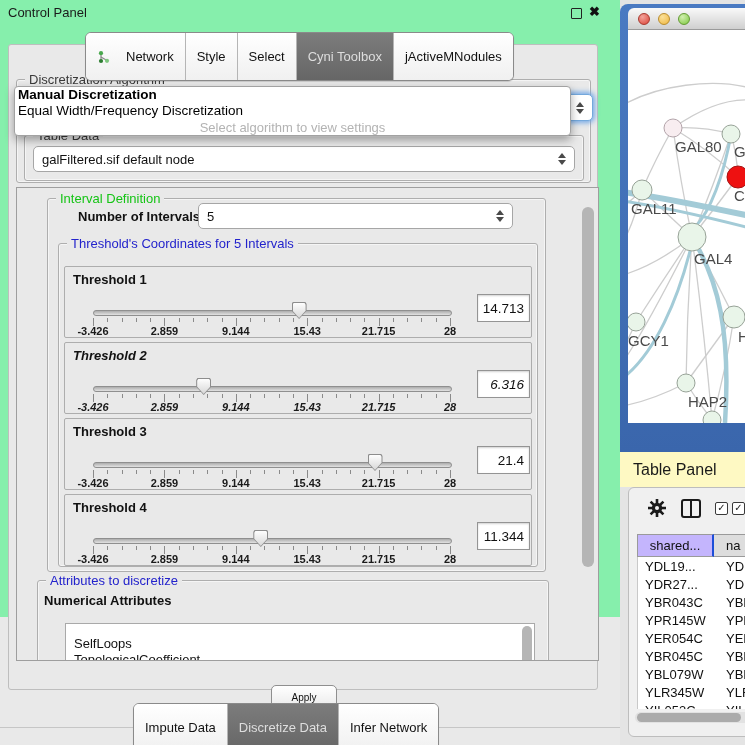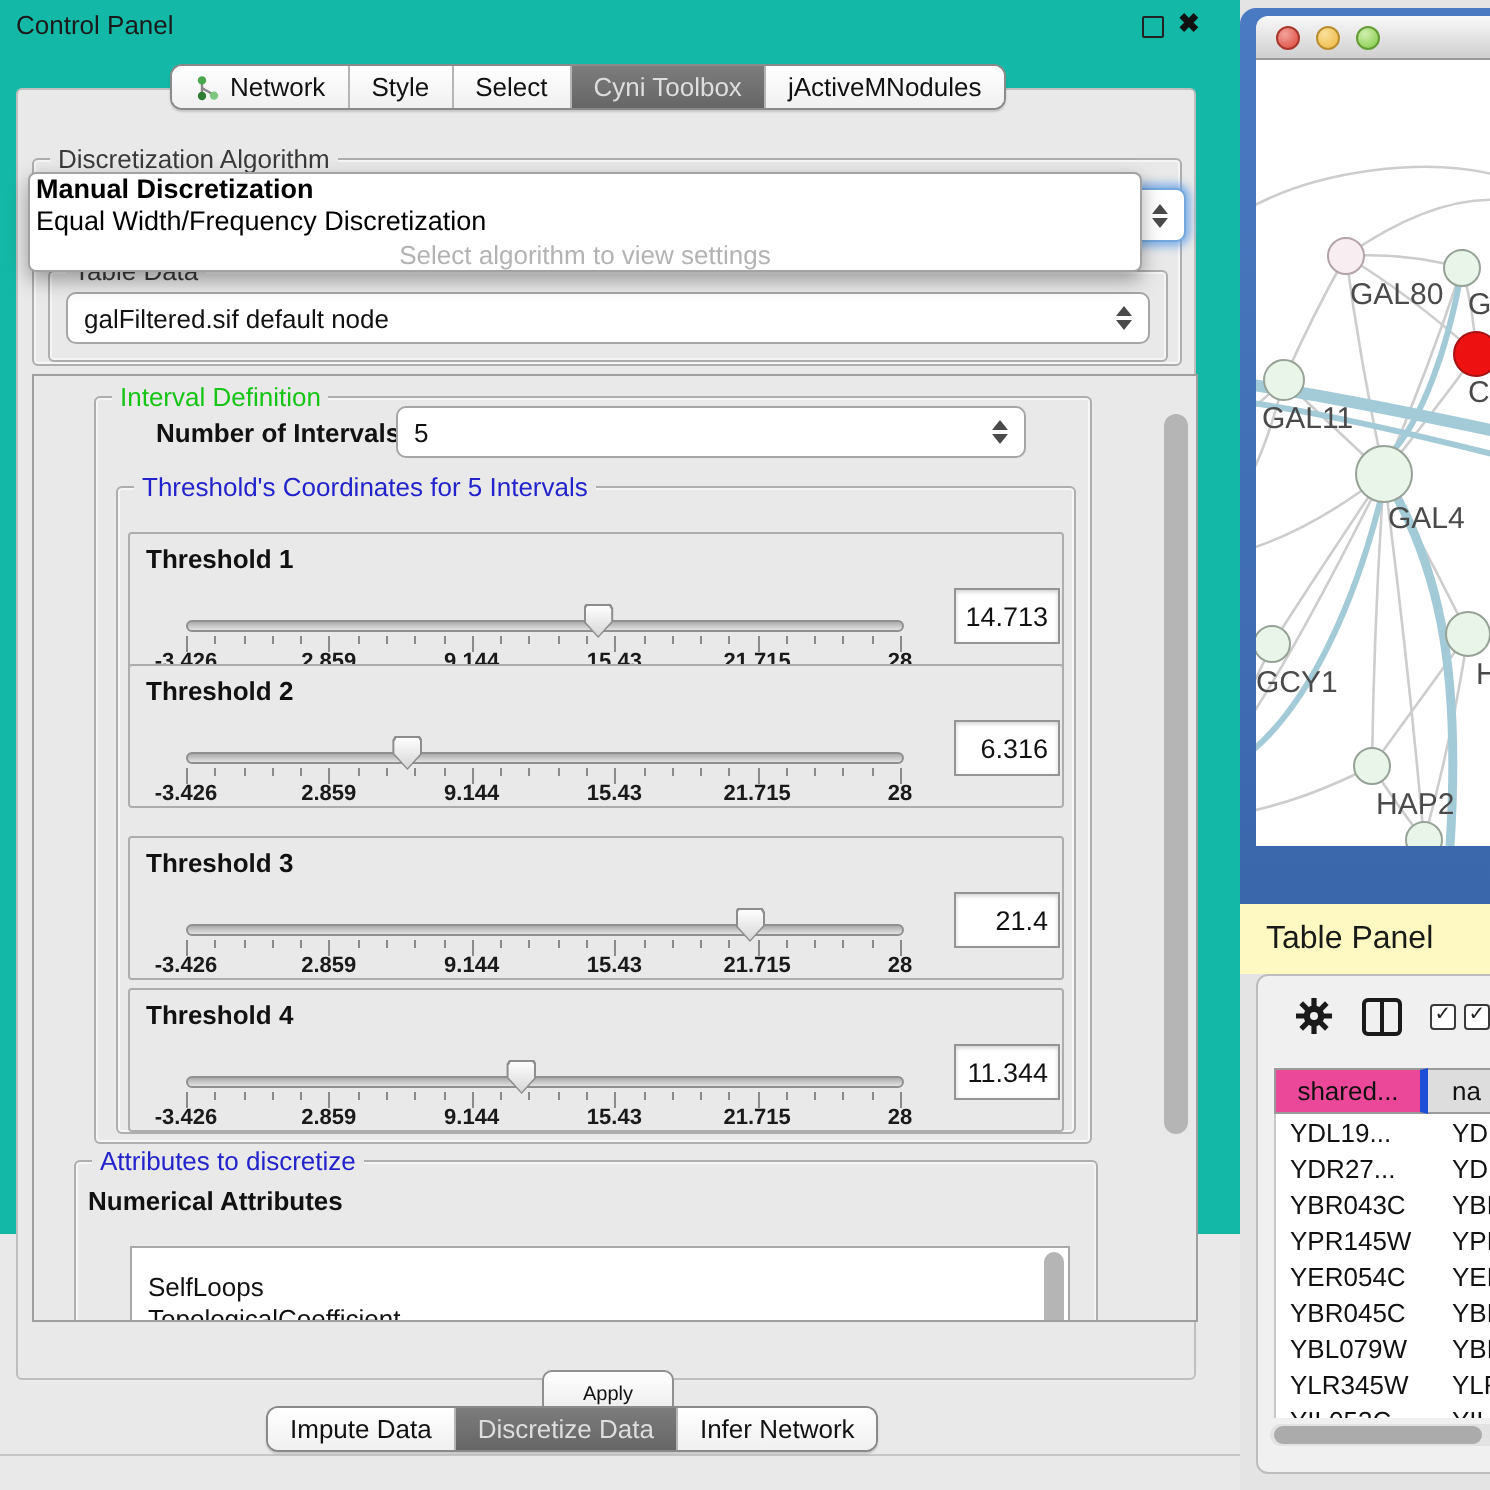--- a/index.html
+++ b/index.html
@@ -1,27 +1,27 @@
 <!DOCTYPE html>
 <html><head>
 <meta charset="utf-8">
 <style>
   html,body{margin:0;padding:0}
   body{width:745px;height:745px;overflow:hidden;background:#E9E9E9;
        font-family:"Liberation Sans",sans-serif;font-size:13px;color:#111;position:relative}
   
-  #control-panel{position:absolute;left:0;top:0;width:620px;height:617px;background:#14b8a6}
+  #control-panel{position:absolute;left:0;top:0;width:620px;height:617px;background:#86efac}
   #cp-titlebar{position:absolute;left:0;top:0;width:620px;height:24px;display:flex;align-items:center;padding-left:8px;box-sizing:border-box}
   #cp-title{font-size:13px;color:#1a1a1a}
   #float-icon{position:absolute;left:571px;top:8px;width:9px;height:9px;border:1.6px solid #222;border-radius:1px}
   #close-icon{position:absolute;left:589px;top:4px;font-size:13px;font-weight:bold;color:#111}
   #content{position:absolute;left:8px;top:44px;width:590px;height:646px;background:#E9E9E9;border:1px solid #BEBEBE;border-radius:3px;box-sizing:border-box}
   
   .segbar{display:inline-flex;border:1px solid #8A8A8A;border-radius:6px;overflow:hidden;background:#fff;box-shadow:0 1px 1px rgba(0,0,0,.15)}
-  .seg{padding:3px 11px;font-size:13px;color:#111;background:linear-gradient(#FFFFFF,#F0F0F0);border-left:1px solid #B5B5B5;display:flex;align-items:center;gap:5px;white-space:nowrap;cursor:default}
+  .seg{padding:16px 11px;font-size:13px;color:#111;background:linear-gradient(#FFFFFF,#F0F0F0);border-left:1px solid #B5B5B5;display:flex;align-items:center;gap:16px;white-space:nowrap;cursor:default}
   .seg:first-child{border-left:none}
   .seg.active{background:linear-gradient(#7C7C7C,#666666);color:#DEDEDE}
   #top-tabs{position:absolute;left:85px;top:32px;z-index:20}
   #bottom-tabs{position:absolute;left:133px;top:703px;z-index:20}
   
   .group{position:absolute;border:1px solid #AEAEAE;border-radius:3px;box-shadow:inset 0 0 0 1px rgba(255,255,255,.55)}
   .gtitle{position:absolute;top:-8px;left:8px;background:#E9E9E9;padding:0 4px;font-size:13px;line-height:15px;white-space:nowrap}
   .gtitle.green{color:#15C415}
   .gtitle.blue{color:#2323CC}
   .gtitle.dark{color:#3a3a3a}
@@ -68,21 +68,21 @@
   #net-canvas{position:absolute;left:8px;top:26px;width:117px;height:393px;background:#fff;overflow:hidden}
   #table-panel-header{position:absolute;left:620px;top:452px;width:125px;height:35px;background:#fef9c3;display:flex;align-items:center;padding-left:13px;box-sizing:border-box;font-size:16px;color:#1a1a1a}
   #table-panel{position:absolute;left:628px;top:487px;width:140px;height:250px;background:#F0F0F0;border:1px solid #BDBDBD;border-radius:6px;box-sizing:border-box;overflow:hidden}
   #tp-toolbar{position:absolute;left:0;top:0;width:140px;height:40px;display:flex;align-items:center;gap:14px;padding-left:18px;box-sizing:border-box}
   .cols-icon{width:20px;height:19px;border:2px solid #1a1a1a;border-radius:3px;position:relative;box-sizing:border-box}
   .cols-icon::after{content:"";position:absolute;left:7px;top:0;width:2px;height:100%;background:#1a1a1a}
   .chk{width:11px;height:11px;border:1.5px solid #3a3a3a;border-radius:2px;font-size:10px;line-height:10px;text-align:center;color:#222;background:#fff}
   #tp-table{position:absolute;left:8px;top:46px;width:150px}
   #tp-header{display:flex;height:23px}
   .hcell{box-sizing:border-box;font-size:13px;display:flex;align-items:center;border:1px solid #9A9A9A}
-  .hcell.c1{width:77px;background:#ec4899;justify-content:center;border-right:4px solid #1d4ed8}
+  .hcell.c1{width:77px;background:#c4b5fd;justify-content:center;border-right:2px solid #1d4ed8}
   .hcell.c2{width:70px;background:#DDDDDD;padding-left:12px;border-left:none}
   #tp-rows{height:152px;overflow:hidden;background:#fff;border-left:1px solid #C9C9C9}
   .trow{display:flex;height:18px;align-items:center}
   .tcell{font-size:13px;white-space:nowrap;overflow:hidden;box-sizing:border-box}
   .tcell.c1{width:77px;padding-left:7px}
   .tcell.c2{width:70px;padding-left:11px}
   #tp-hscroll{position:absolute;left:6px;top:224px;width:126px;height:11px;background:#E2E2E2;border-radius:6px}
   #tp-hthumb{position:absolute;left:2px;top:1px;width:104px;height:9px;background:#ABABAB;border-radius:5px}
   label,div,span{cursor:default}
 </style>
@@ -179,21 +179,21 @@
                 <div class="tick" style="left: 356.4px; top: 51px; height: 4px;"></div>
                 <div class="tick" style="left: 370.7px; top: 51px; height: 4px;"></div>
                 <div class="tick" style="left: 385px; top: 51px; height: 8px;"></div>
                 <div class="ticklabel" style="left: 363px;">28</div>
                 <div class="thumb" style="left: 226.6px;">
                   <div class="o"></div>
                   <div class="i2"></div>
                 </div>
                 <div class="tfield">14.713</div>
               </div>
-              <div class="tbox" style="top: 88px;">
+              <div class="tbox" style="top: 98px; font-style: italic;">
                 <div class="tb-title">Threshold 2</div>
                 <div class="track"></div>
                 <div class="tick" style="left: 28px; top: 51px; height: 8px;"></div>
                 <div class="ticklabel" style="left: 6px;">-3.426</div>
                 <div class="tick" style="left: 42.3px; top: 51px; height: 4px;"></div>
                 <div class="tick" style="left: 56.6px; top: 51px; height: 4px;"></div>
                 <div class="tick" style="left: 70.8px; top: 51px; height: 4px;"></div>
                 <div class="tick" style="left: 85.1px; top: 51px; height: 4px;"></div>
                 <div class="tick" style="left: 99.4px; top: 51px; height: 8px;"></div>
                 <div class="ticklabel" style="left: 77.4px;">2.859</div>

